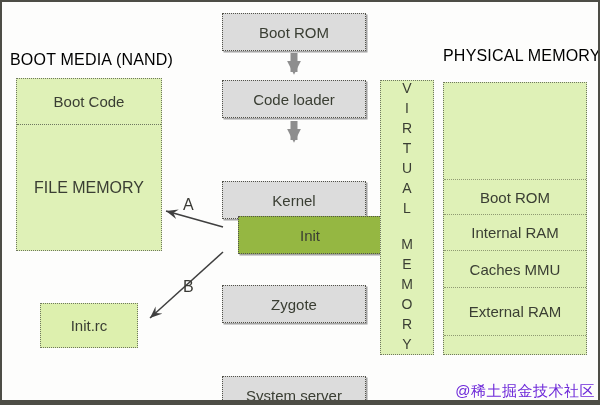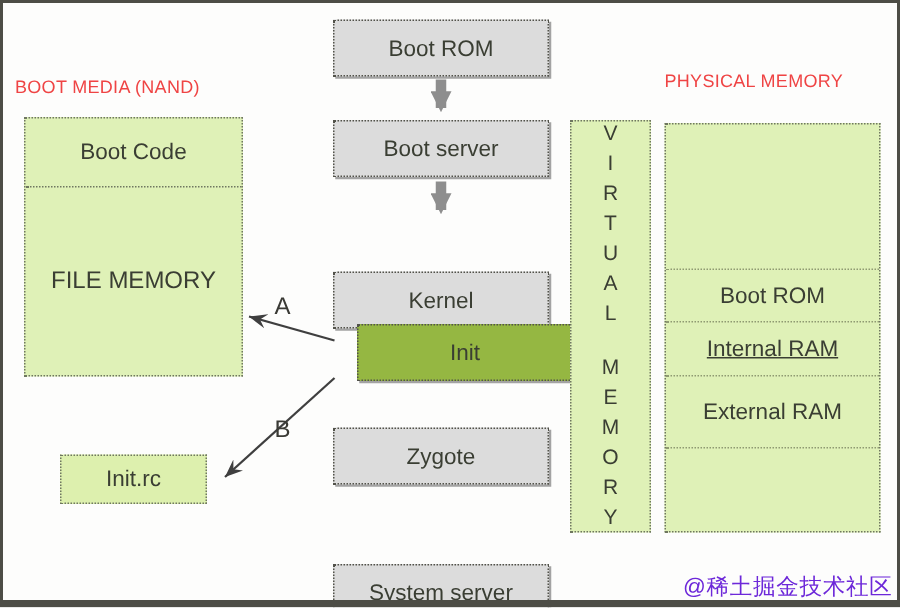--- a/index.html
+++ b/index.html
@@ -23,23 +23,23 @@
   }
   .arrow-layer {
     position: absolute;
     left: 0; top: 0;
     width: 600px; height: 405px;
     z-index: 1;
   }
 
   .heading {
     position: absolute;
-    font-size: 12px;
+    font-size: 16px;
     letter-spacing: 0.2px;
-    color: #ef4444;
+    color: #000000;
     white-space: nowrap;
     z-index: 2;
   }
   .heading.boot-media { left: 10px; top: 51px; }
   .heading.physical   { left: 443px; top: 47px; }
 
   .boot-media-box {
     position: absolute;
     left: 16px; top: 78px;
     width: 146px; height: 173px;
@@ -57,21 +57,21 @@
   }
   .file-system {
     flex: 1;
     display: flex; align-items: center; justify-content: center;
     font-size: 16px;
   }
 
   .initrc-box {
     position: absolute;
     left: 40px; top: 303px;
-    width: 98px; height: 33px;
+    width: 98px; height: 45px;
     background: #ddf0ae;
     border: 1px dotted #6f7760;
     display: flex; align-items: center; justify-content: center;
     font-size: 15px;
     z-index: 2;
   }
 
   .flow-box {
     position: absolute;
     left: 222px;
@@ -130,21 +130,21 @@
     flex-direction: column;
     z-index: 2;
   }
   .pm-section {
     display: flex; align-items: center; justify-content: center;
     font-size: 15px;
   }
   .pm-section + .pm-section { border-top: 1px dotted #8f9a72; }
   .pm-s0 { height: 96px; }
   .pm-s1 { height: 35px; }
-  .pm-s2 { height: 36px; text-decoration: underline; }
+  .pm-s2 { height: 36px; }
   .pm-s3 { height: 37px; }
   .pm-s4 { height: 48px; }
   .pm-s5 { flex: 1; }
 
   .watermark {
     position: absolute;
     right: 5px; top: 382px;
     font-size: 15px;
     color: #6d28d9;
     letter-spacing: 0.5px;
@@ -175,40 +175,41 @@
   <div class="heading boot-media">BOOT MEDIA (NAND)</div>
 
   <div class="boot-media-box">
     <div class="boot-code">Boot Code</div>
     <div class="file-system">FILE MEMORY</div>
   </div>
 
   <div class="initrc-box">Init.rc</div>
 
   <div class="flow-box flow-0">Boot ROM</div>
-  <div class="flow-box flow-1">Boot server</div>
+  <div class="flow-box flow-1">Code loader</div>
   <div class="flow-box flow-2">Kernel</div>
   <div class="flow-box flow-3">Init</div>
   <div class="flow-box flow-4">Zygote</div>
   <div class="flow-box flow-5">System server</div>
 
   <div class="arrow-label label-a">A</div>
   <div class="arrow-label label-b">B</div>
 
   <div class="vm-box">
     <div class="vm-word">VIRTUAL</div>
     <div class="vm-word">MEMORY</div>
   </div>
 
   <div class="heading physical">PHYSICAL MEMORY</div>
 
   <div class="pm-box">
     <div class="pm-section pm-s0"></div>
     <div class="pm-section pm-s1">Boot ROM</div>
     <div class="pm-section pm-s2">Internal RAM</div>
+    <div class="pm-section pm-s3">Caches MMU</div>
     <div class="pm-section pm-s4">External RAM</div>
     <div class="pm-section pm-s5"></div>
   </div>
 
   <div class="watermark">@稀土掘金技术社区</div>
 
   <div class="frame"></div>
 </div>
 
 </body></html>

